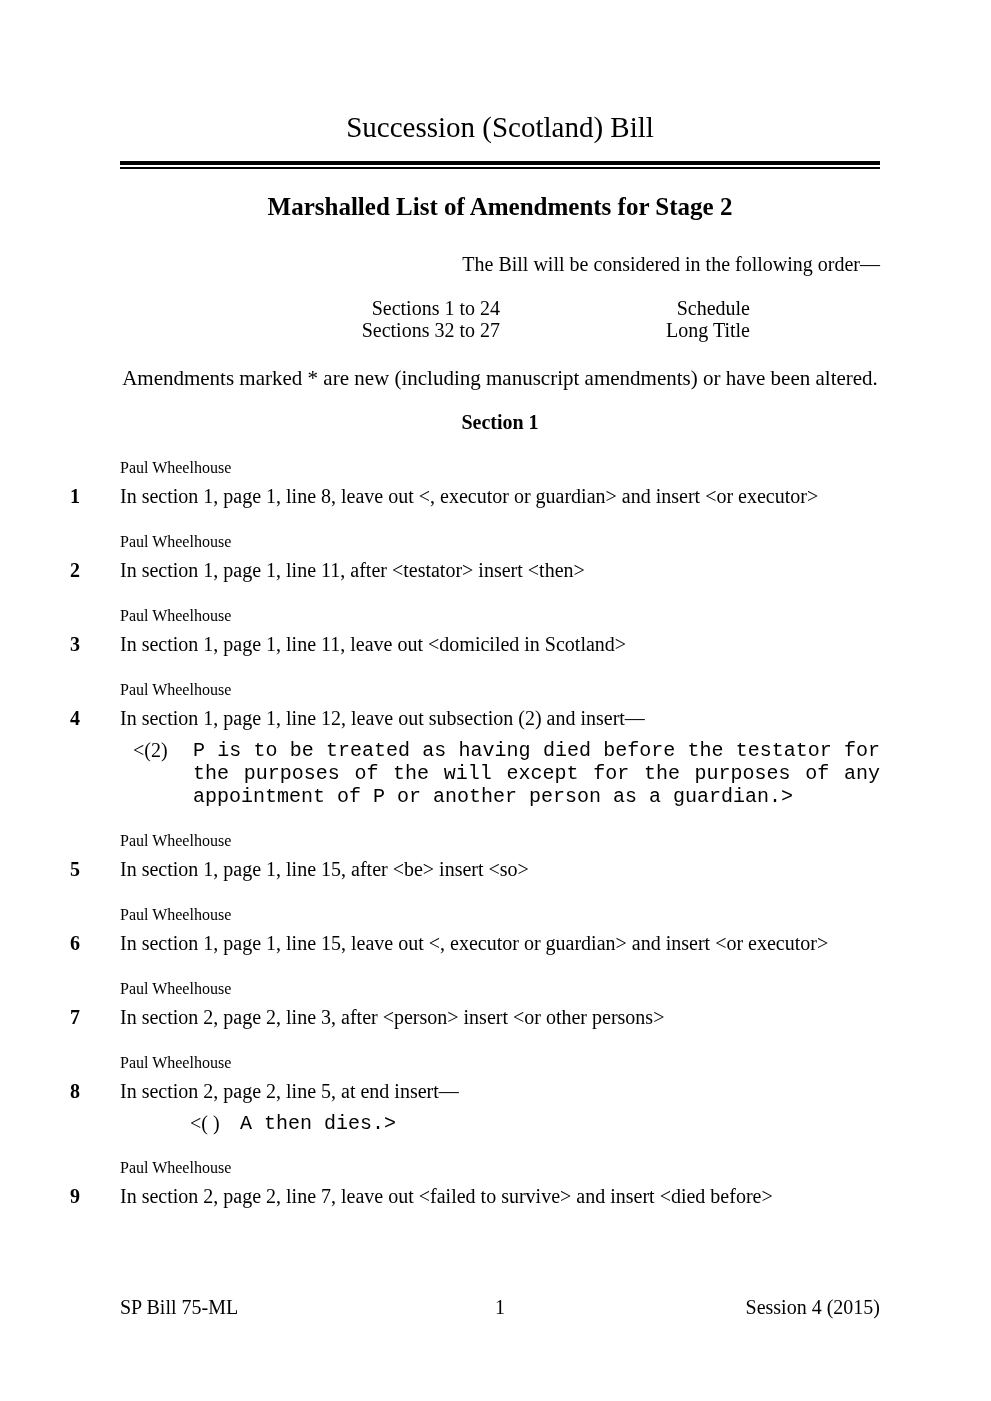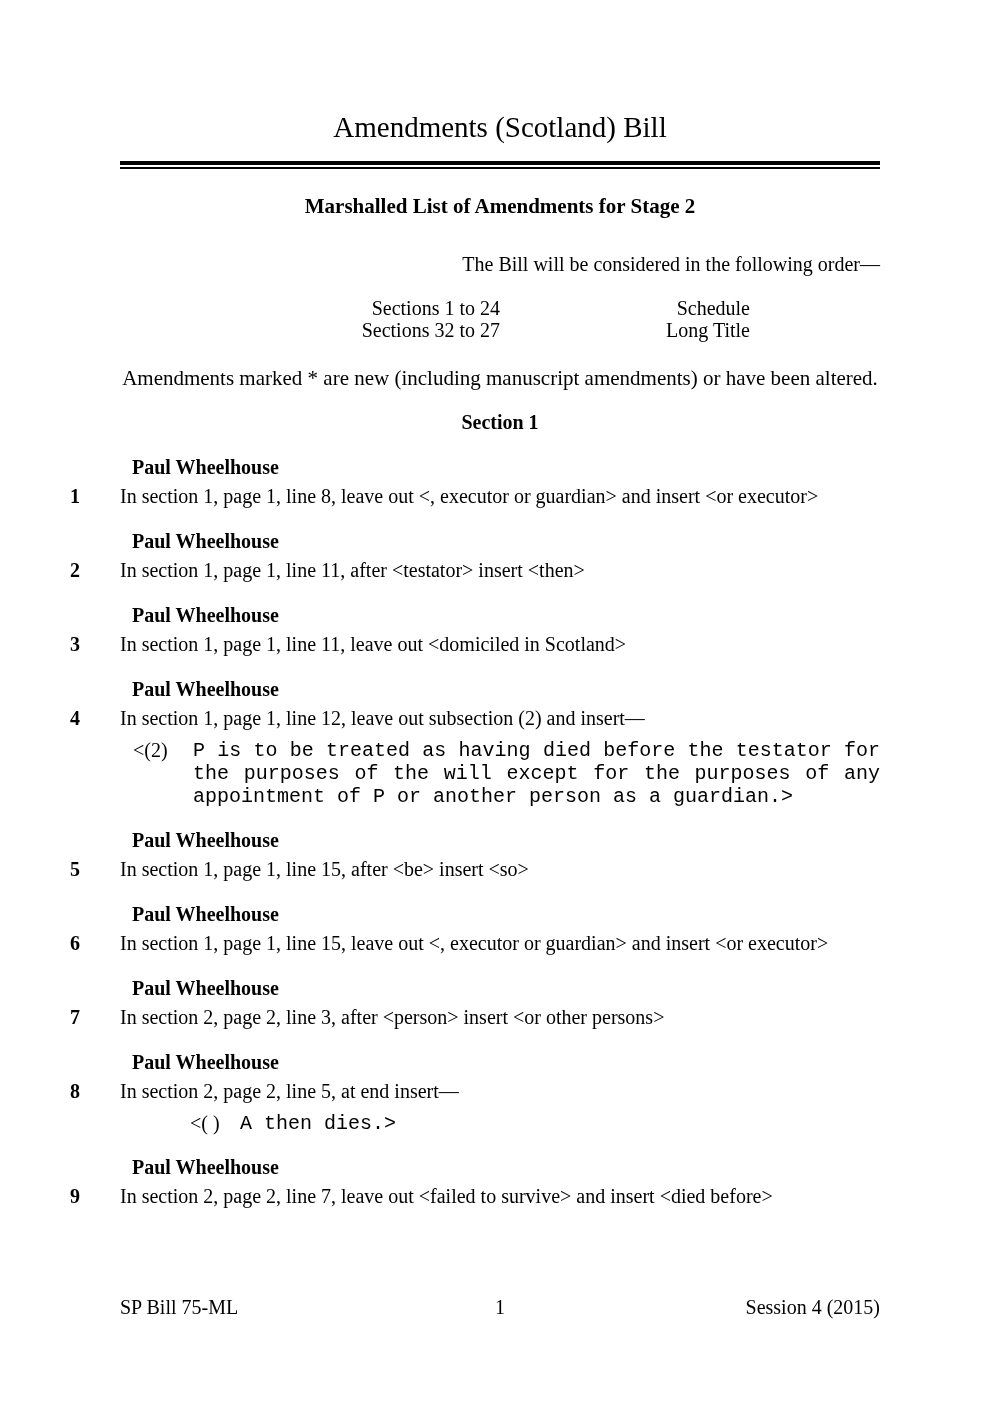--- a/index.html
+++ b/index.html
@@ -32,21 +32,21 @@
     text-align: center;
   }
   .double-rule {
     margin-top: 17px;
     border-top: 4px solid #000;
     border-bottom: 2px solid #000;
     height: 2px;
   }
   .doc-subtitle {
     margin: 23px 0 0 0;
-    font-size: 21px;
+    font-size: 25px;
     font-weight: bold;
     line-height: 29px;
     text-align: center;
   }
   .order-intro {
     margin: 31px 0 0 0;
     font-size: 20px;
     line-height: 25px;
     text-align: right;
   }
@@ -71,24 +71,23 @@
     margin: 19px 0 0 0;
     font-size: 20px;
     font-weight: bold;
     line-height: 25px;
     text-align: center;
   }
   .section-heading.first {
   }
   .proposer {
     margin-top: 20px;
-    font-size: 20px;
-    font-weight: bold;
-    line-height: 25px;
-    margin-left: 12px;
+    font-size: 16px;
+    font-weight: normal;
+    line-height: 25px;
   }
   .amend-row {
     position: relative;
     margin-top: 4px;
   }
   .amend-num {
     position: absolute;
     left: -50px;
     top: 0;
     font-size: 20px;
@@ -130,21 +129,21 @@
     right: 0;
     text-align: center;
   }
 </style>
 </head>
 <body>
 
 <div class="page">
   <div class="content">
 
-    <h1 class="doc-title">Amendments (Scotland) Bill</h1>
+    <h1 class="doc-title">Succession (Scotland) Bill</h1>
 
     <div class="double-rule"></div>
 
     <h2 class="doc-subtitle">Marshalled List of Amendments for Stage 2</h2>
 
     <p class="order-intro">The Bill will be considered in the following order—</p>
 
     <div class="order-table">
       <div class="order-col">
         <div>Sections 1 to 24</div>

